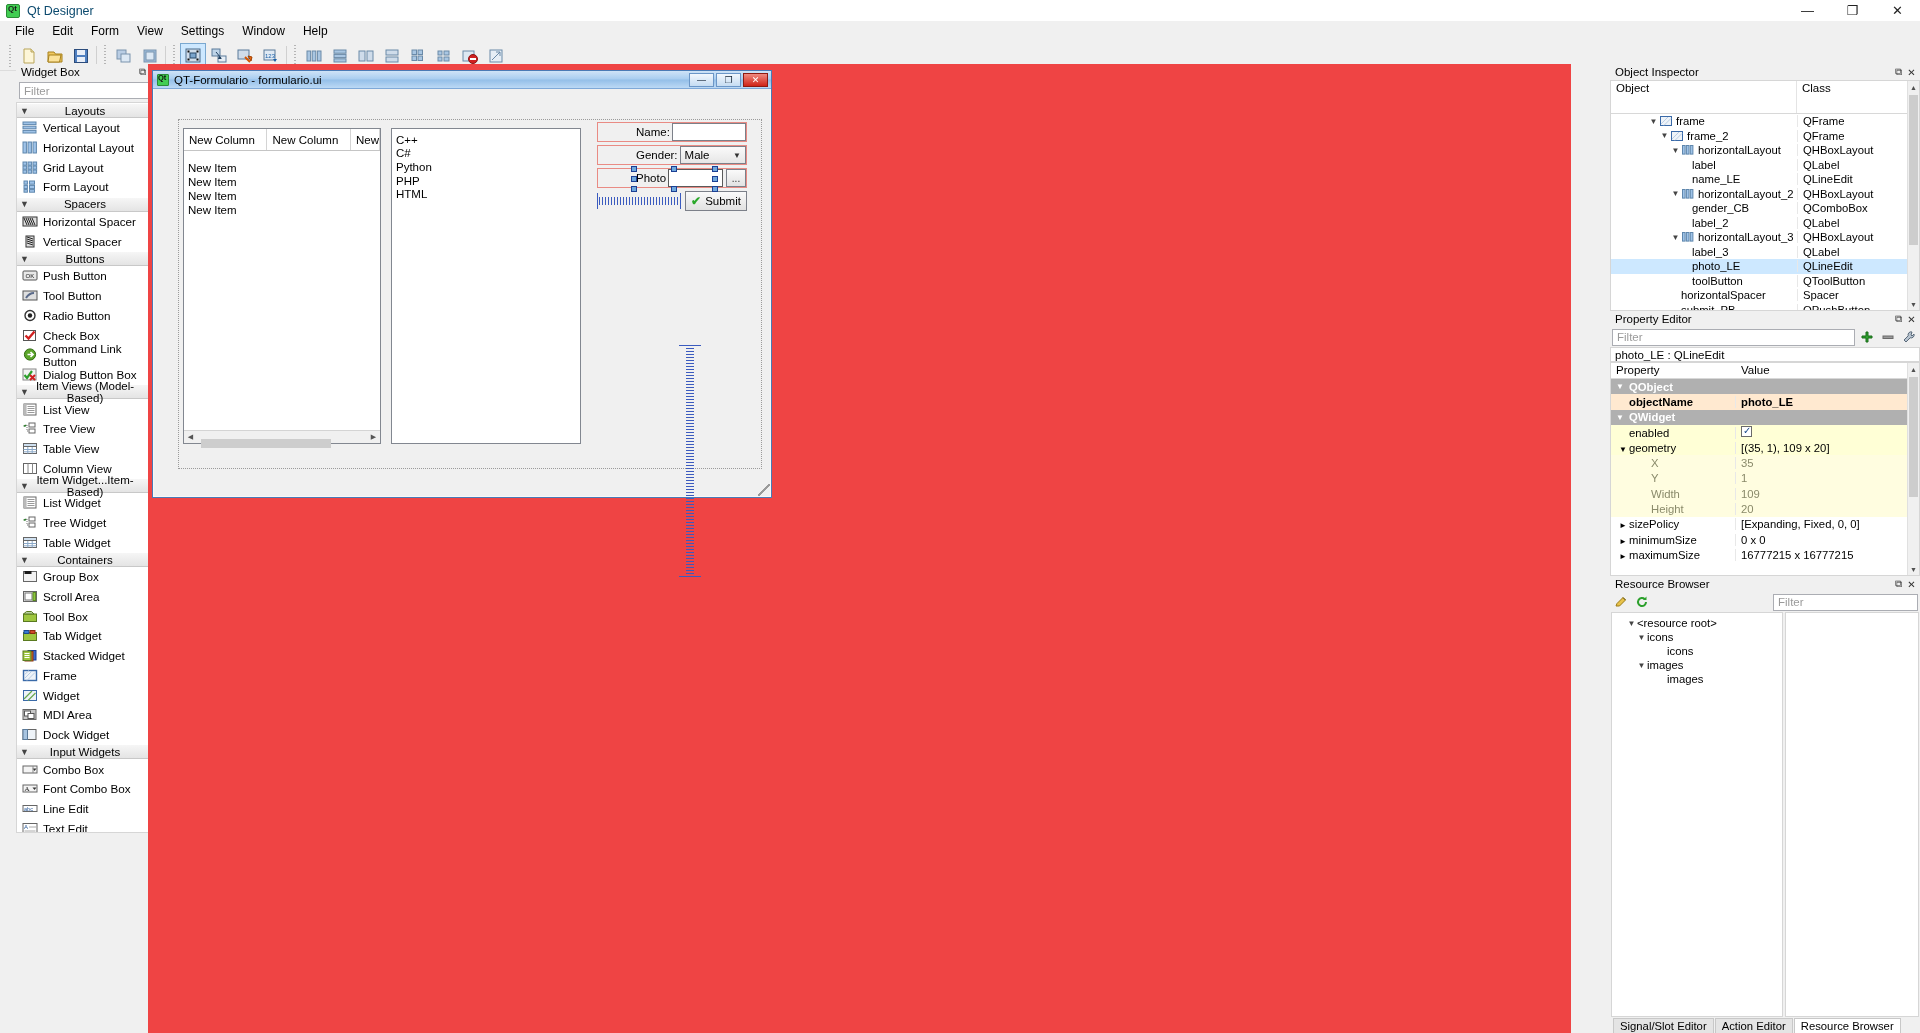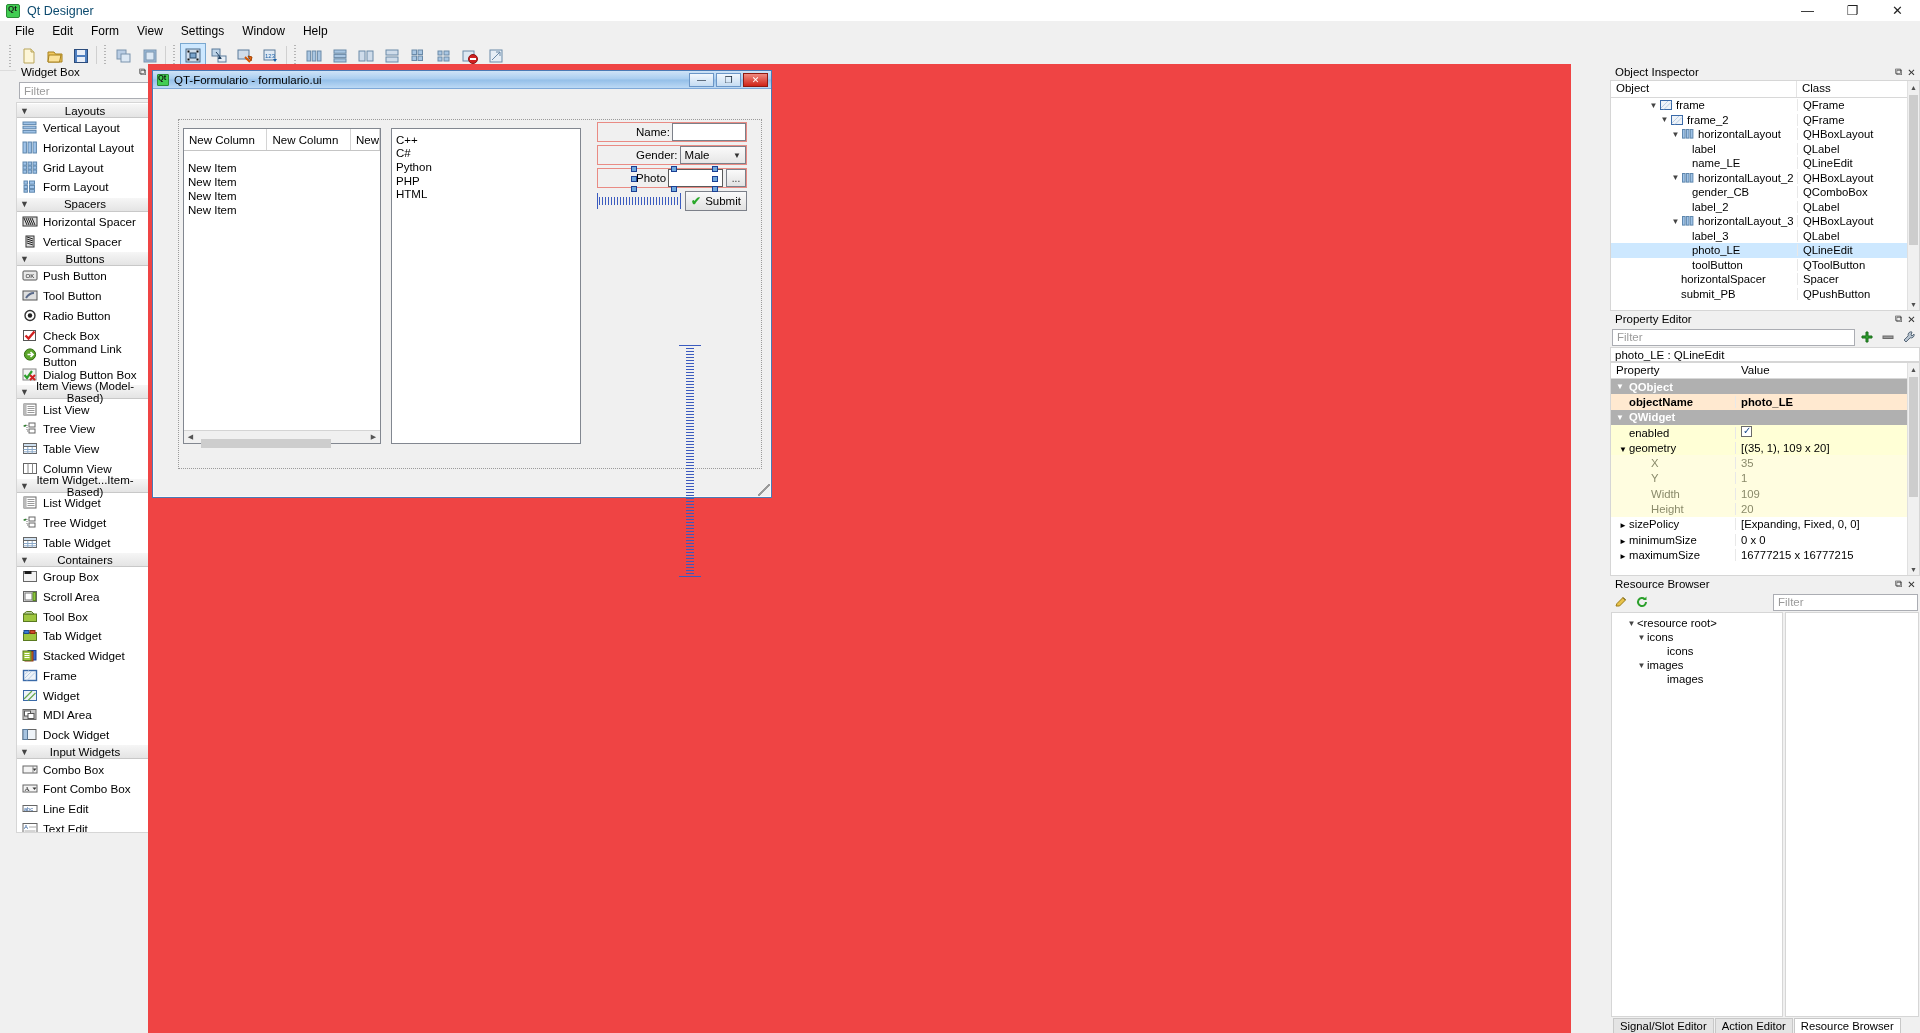--- a/index.html
+++ b/index.html
@@ -106,21 +106,21 @@
   .spacer-v { position:absolute; left:500px; top:225px; width:22px; height:232px; }
   .spacer-v::before, .spacer-v::after { content:""; position:absolute; left:0; right:0; height:1px; background:#3b5bbf; }
   .spacer-v::before { top:0; } .spacer-v::after { bottom:0; }
   .spacer-v i { position:absolute; top:3px; bottom:3px; left:7px; width:8px;
     background-image:repeating-linear-gradient(180deg,#3b5bbf 0 1px,transparent 1px 3px); }
 
   
   .right { position:absolute; right:0; top:64px; width:349px; bottom:0; background:#f0f0f0; display:flex; flex-direction:column; }
   .panel { display:flex; flex-direction:column;margin-left:39px; }
   .tree { background:#fff; border:1px solid #d6d6d6; flex:1; position:relative; overflow:hidden; }
-  .thead { display:flex; height:17px; background:#fff; border-bottom:1px solid #d8d8d8; }
+  .thead { display:flex; height:33px; background:#fff; border-bottom:1px solid #d8d8d8; }
   .thead .c { font-size:11.5px; padding:1px 0 0 5px; border-right:1px solid #e4e4e4; }
   .trow { display:flex; height:14.5px; align-items:center; font-size:11.3px; }
   .trow.sel2 { background:#cde8ff; }
   .trow .o { display:flex; align-items:center; overflow:hidden; }
   .trow .k { border-left:1px solid #e8e8e8; padding-left:5px; }
   .chv { width:11px; text-align:center; font-size:8px; color:#444; flex:none; }
   .lic { width:13px; height:11px; margin-right:4px; flex:none; display:flex; align-items:center; justify-content:center; }
 
   .prop { background:#fff; border:1px solid #d6d6d6; position:relative; overflow:hidden; }
   .ptoolrow { height:20px; display:flex; align-items:center; gap:3px; padding:1px 2px; background:#f0f0f0; }

